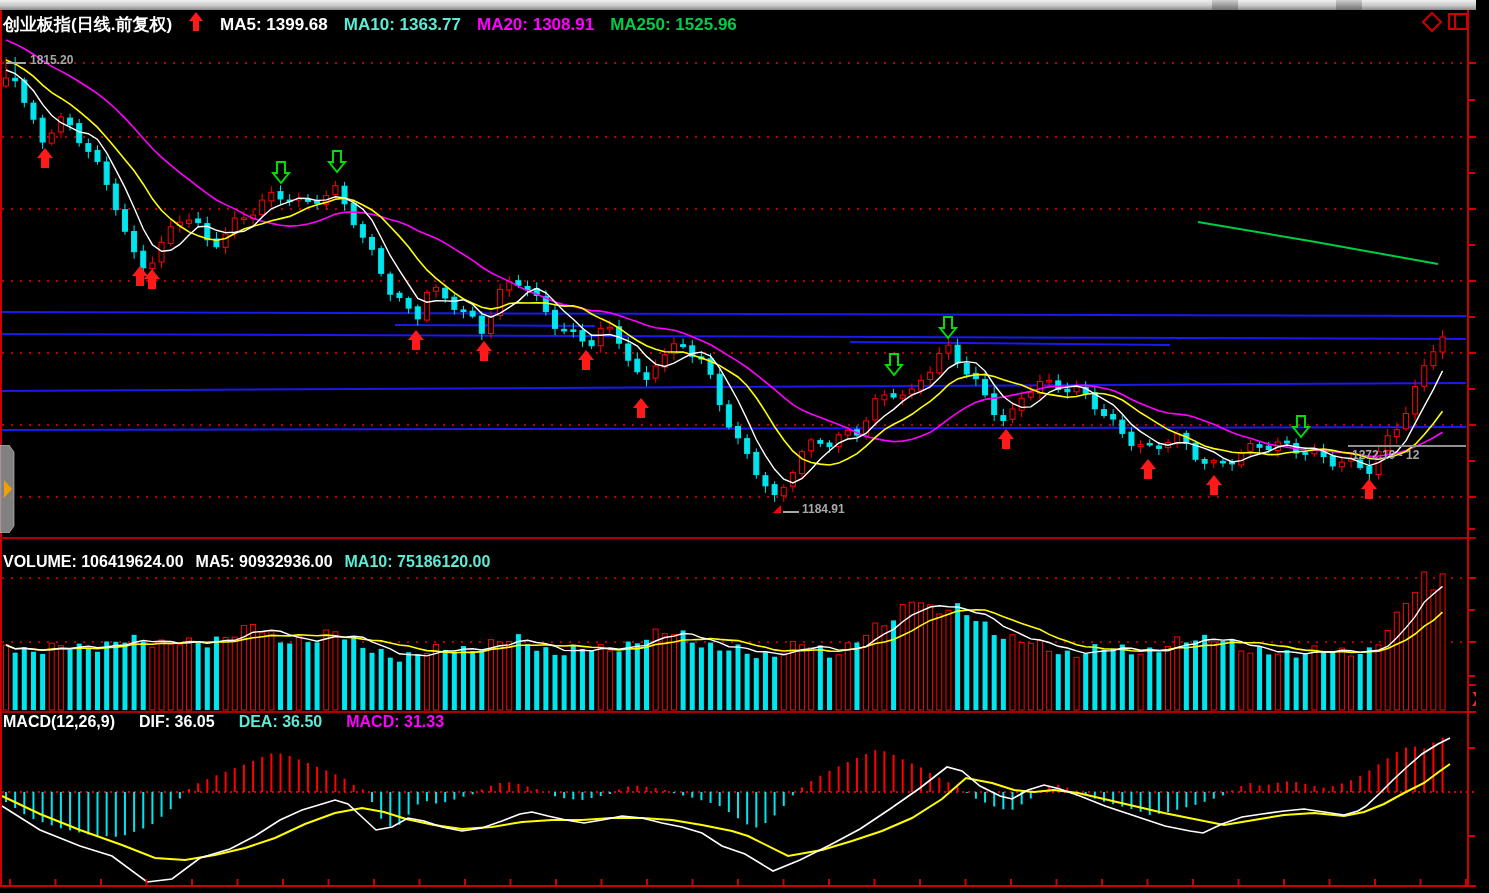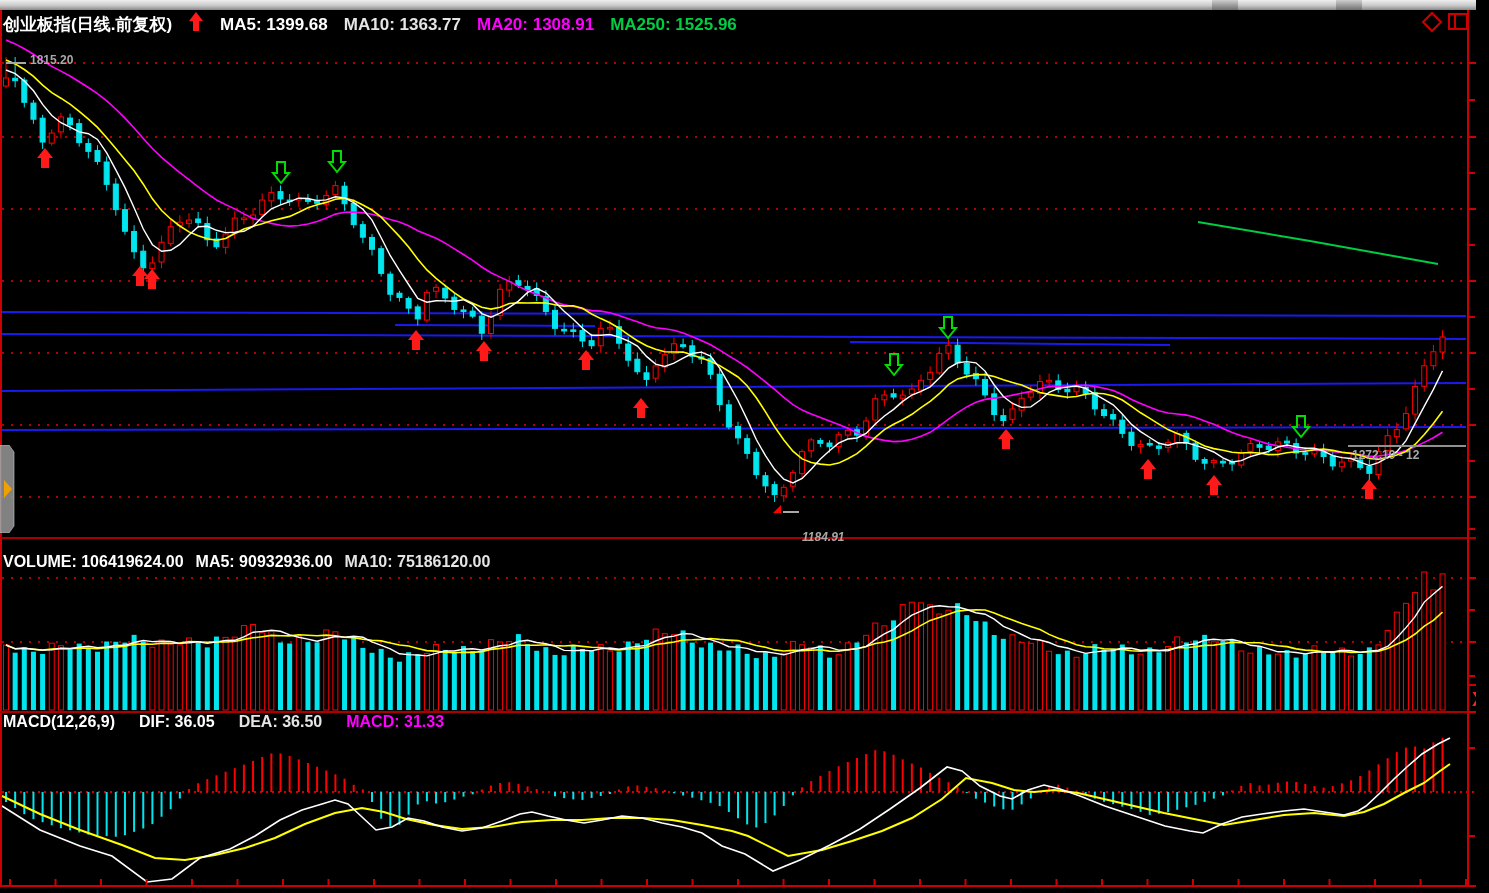--- a/index.html
+++ b/index.html
@@ -3,30 +3,30 @@
 <meta charset="utf-8">
 <style>
   html,body{margin:0;padding:0;background:#000;}
   #screen{position:relative;width:1476px;height:893px;background:#000;overflow:hidden;
           font-family:"Liberation Sans","DejaVu Sans",sans-serif;}
   .abs{position:absolute;}
   #titlebar{left:0;top:0;width:1489px;height:10px;
             background:linear-gradient(#efefef,#c9c9c9 55%,#8a8a8a);}
   .tbseam{top:0;height:10px;width:26px;background:linear-gradient(#cfcfcf,#9a9a9a 55%,#6f6f6f);}
   .hdr{white-space:nowrap;font-size:17px;font-weight:bold;letter-spacing:0;display:flex;gap:16px;align-items:center;}
-  .w{color:#ffffff}.y{color:#e5e5e5}.m{color:#ff00ff}.g{color:#00cc44}
+  .w{color:#ffffff}.y{color:#5eead4}.m{color:#ff00ff}.g{color:#00cc44}
   .graylab{color:#a8a8a8;font-size:12px;font-weight:bold;white-space:nowrap;}
   .redlab{color:#ff2222;font-size:20px;font-weight:bold;}
   #klineHeader{left:3px;top:12px;}
   #volHeader{left:3px;top:553px;}
   #macdHeader{left:3px;top:713px;}
   #chart{left:0;top:0;}
   #rangeLabel{left:1352px;top:448px;width:150px;overflow:hidden;}
   #highLabel{left:30px;top:53px;}
-  #lowLabel{left:802px;top:530px;font-style:italic;}
+  #lowLabel{left:802px;top:502px;}
   #x1Label{left:1472px;top:688px;}
   #iconDiamond,#iconSplit{cursor:pointer;}
   #leftHandle{cursor:pointer;}
 </style>
 </head>
 <body>
 
 <div id="screen">
 
   <div id="titlebar" class="abs">

